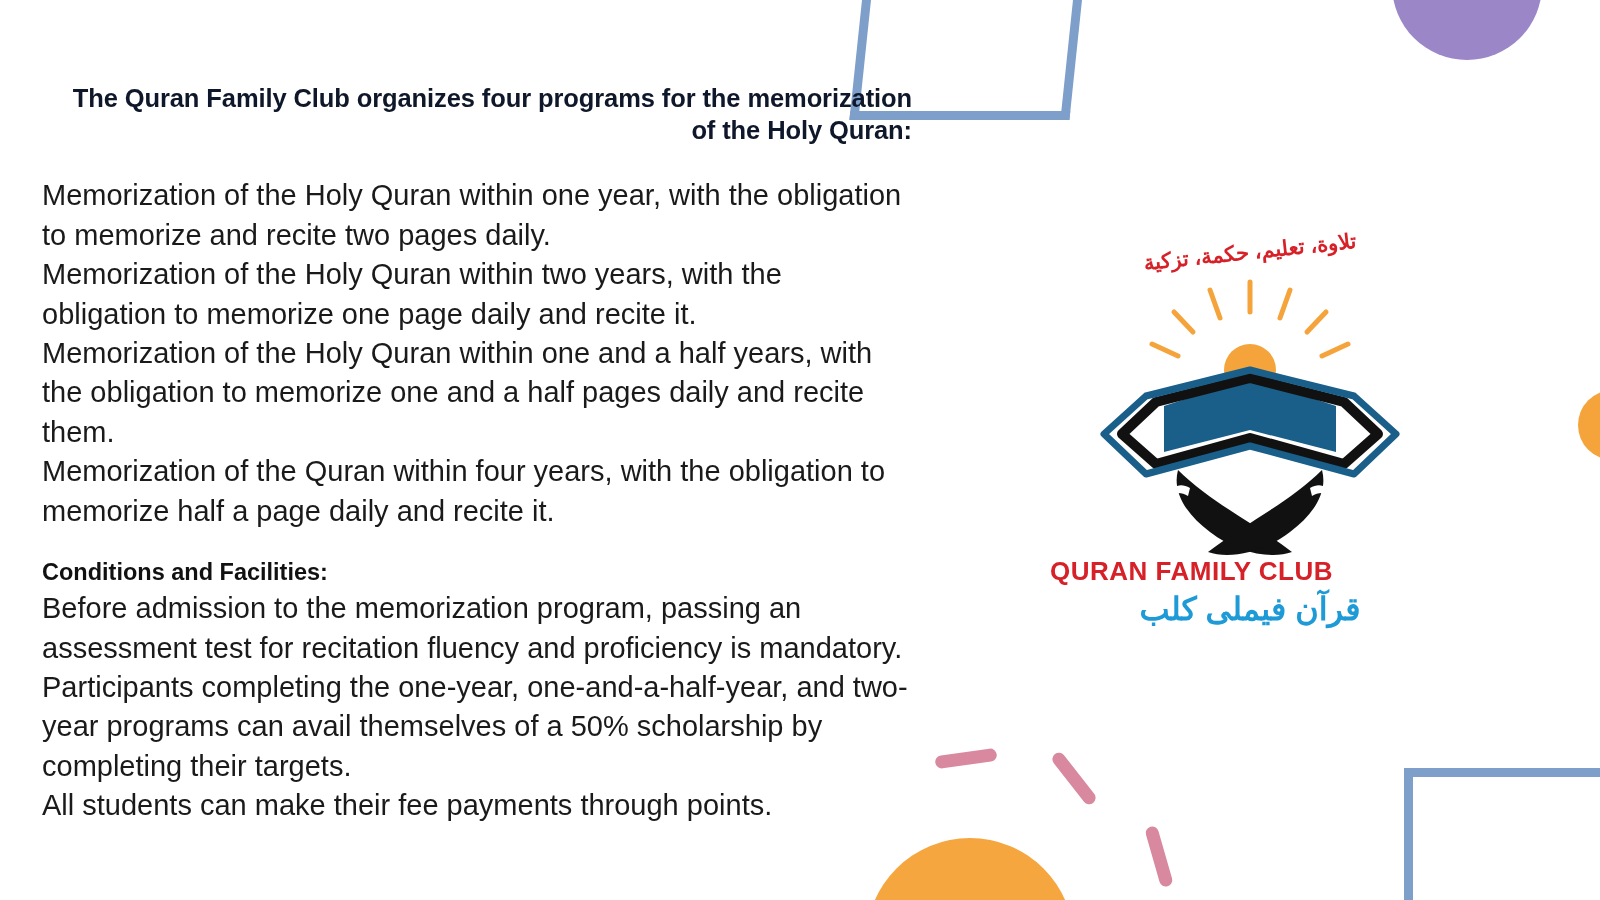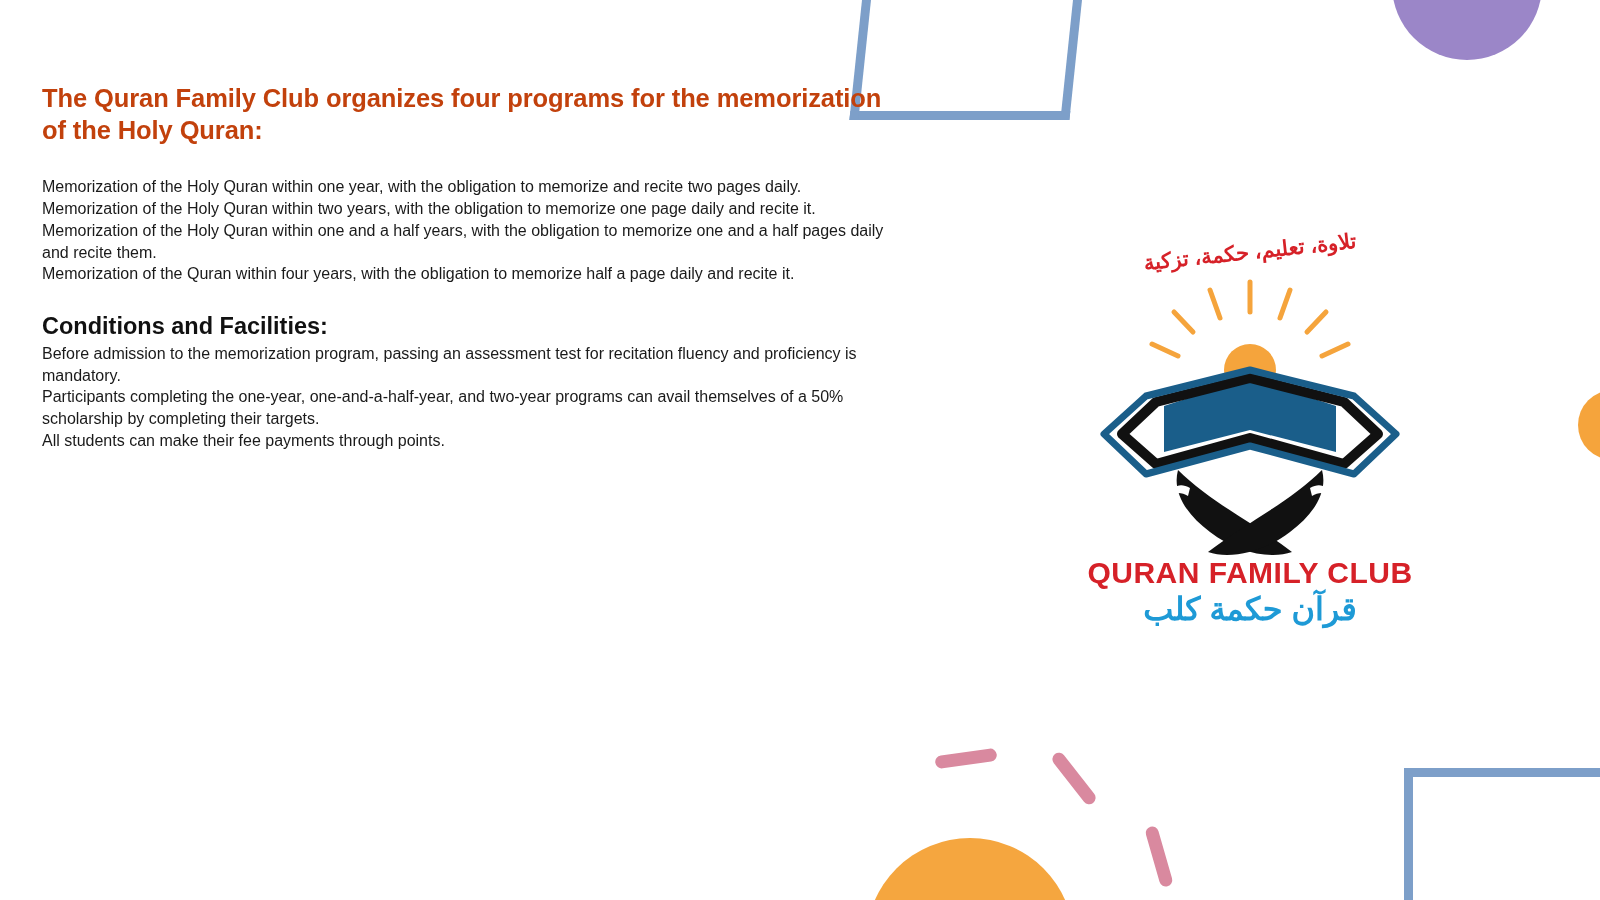--- a/index.html
+++ b/index.html
@@ -93,28 +93,29 @@
   .content {
     position: absolute;
     left: 42px;
     top: 82px;
     width: 870px;
   }
 
   .heading {
     font-size: 25.5px;
     font-weight: bold;
-    color: #c2410c;
+    color: #0f172a;
     line-height: 1.26;
     letter-spacing: -0.1px;
     margin: 0 0 30px 0;
+    text-align: right;
   }
 
   .para {
-    font-size: 16px;
+    font-size: 29px;
     color: #1a1a1a;
     line-height: 1.36;
     margin: 0;
   }
 
   .para-line { margin: 0; }
 
   .subheading {
     font-size: 23.5px;
     font-weight: bold;
@@ -141,23 +142,22 @@
     font-size: 21px;
     font-weight: bold;
     transform: rotate(-6deg);
     direction: rtl;
   }
   .logo-title {
     position: absolute;
     top: 318px;
     left: 0;
     width: 400px;
-    text-align: center;
     color: #d62128;
-    font-size: 30px;
+    font-size: 26px;
     font-weight: bold;
     letter-spacing: 0.5px;
   }
   .logo-sub {
     position: absolute;
     top: 352px;
     left: 0;
     width: 400px;
     text-align: center;
     color: #1e9ad6;
@@ -232,16 +232,16 @@
 
       <path d="M190 96 L86 122 L44 160 L86 200 L190 172 L294 200 L336 160 L294 122 Z" fill="none" stroke="#1a5e8a" stroke-width="7" stroke-linejoin="round"></path>
 
       <path d="M118 196 C150 228 196 250 232 278 C210 286 176 278 150 258 C126 240 112 218 118 196 Z" fill="#111111"></path>
       <path d="M262 196 C230 228 184 250 148 278 C170 286 204 278 230 258 C254 240 268 218 262 196 Z" fill="#111111"></path>
       <path d="M130 214 C120 208 112 212 110 222 C114 218 122 218 128 222 Z" fill="#ffffff"></path>
       <path d="M250 214 C260 208 268 212 270 222 C266 218 258 218 252 222 Z" fill="#ffffff"></path>
     </svg>
 
     <div class="logo-title">QURAN FAMILY CLUB</div>
-    <div class="logo-sub">قرآن حكمة کلب</div>
+    <div class="logo-sub">قرآن فیملی کلب</div>
   </div>
 
 </div>
 
 </body></html>

